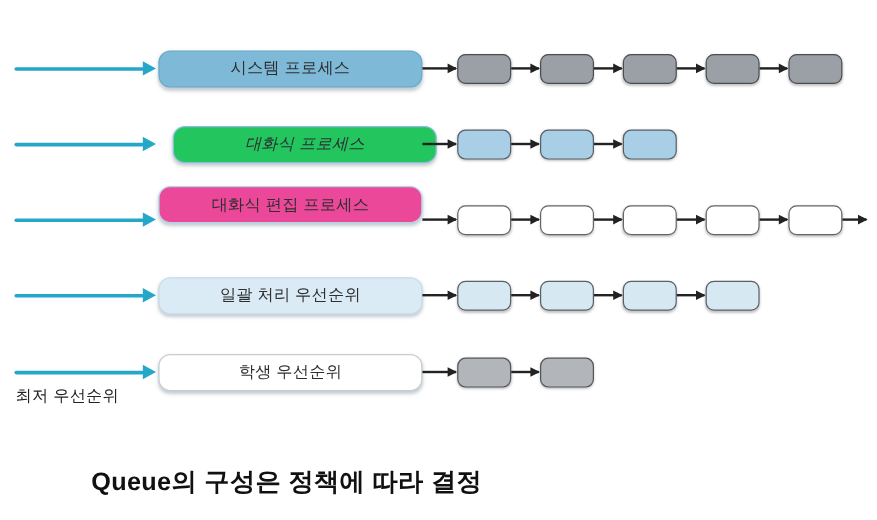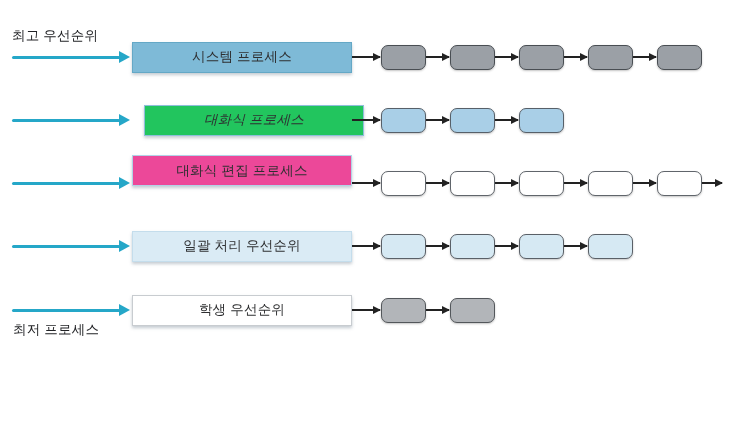--- a/index.html
+++ b/index.html
@@ -42,21 +42,21 @@
     width: 0; height: 0;
     border-top: 6px solid transparent;
     border-bottom: 6px solid transparent;
     border-left-width: 11px;
     border-left-style: solid;
   }
   .main-box {
     position: absolute;
     width: 220px;
     height: 31px;
-    border-radius: 0;
+    border-radius: 10px;
     border: 1px solid transparent;
     box-shadow: 0 2px 3px rgba(90,110,125,0.35);
     display: flex;
     align-items: center;
     justify-content: center;
     box-sizing: border-box;
   }
   .main-box .lbl {
     font-size: 13.5px;
     color: #2e2f31;
@@ -84,22 +84,21 @@
     border-radius: 7px;
     border: 1.6px solid transparent;
     box-sizing: border-box;
     box-shadow: 0 1px 2px rgba(60,60,60,0.30);
   }
 </style>
 </head>
 <body>
 
 <div class="canvas">
-  <div class="side-label" style="left:12px; top:27px;">최고 우선순위</div>
-  <div class="side-label" style="left:13px; top:321px;">최저 프로세스</div>
+  <div class="side-label" style="left:13px; top:321px;">최저 우선순위</div>
 
   <div id="diagram-rows">
       <div class="row">
         <div class="priority-arrow" style="left: 12px; top: 55.5px; width: 108px; background: rgb(37, 167, 200);">
           <div class="head" style="border-left-color: rgb(37, 167, 200);"></div>
         </div>
         <div class="main-box" style="left: 132px; top: 41.5px; background: rgb(126, 186, 215); border-color: rgb(100, 168, 198);">
           <span class="lbl">시스템 프로세스</span>
         </div>
         <div class="connector" style="left: 352px; top: 56.2px; width: 28px;">
@@ -209,13 +208,14 @@
           <div class="head"></div>
         </div>
         <div class="q-item" style="left: 381px; top: 297.5px; background: rgb(178, 181, 185); border-color: rgb(83, 87, 91);"></div>
         <div class="connector" style="left: 426px; top: 309.2px; width: 23px;">
           <div class="head"></div>
         </div>
         <div class="q-item" style="left: 450px; top: 297.5px; background: rgb(178, 181, 185); border-color: rgb(83, 87, 91);"></div>
       </div>
     </div>
 
+  <div class="caption">Queue의 구성은 정책에 따라 결정</div>
 </div>
 
 </body></html>

